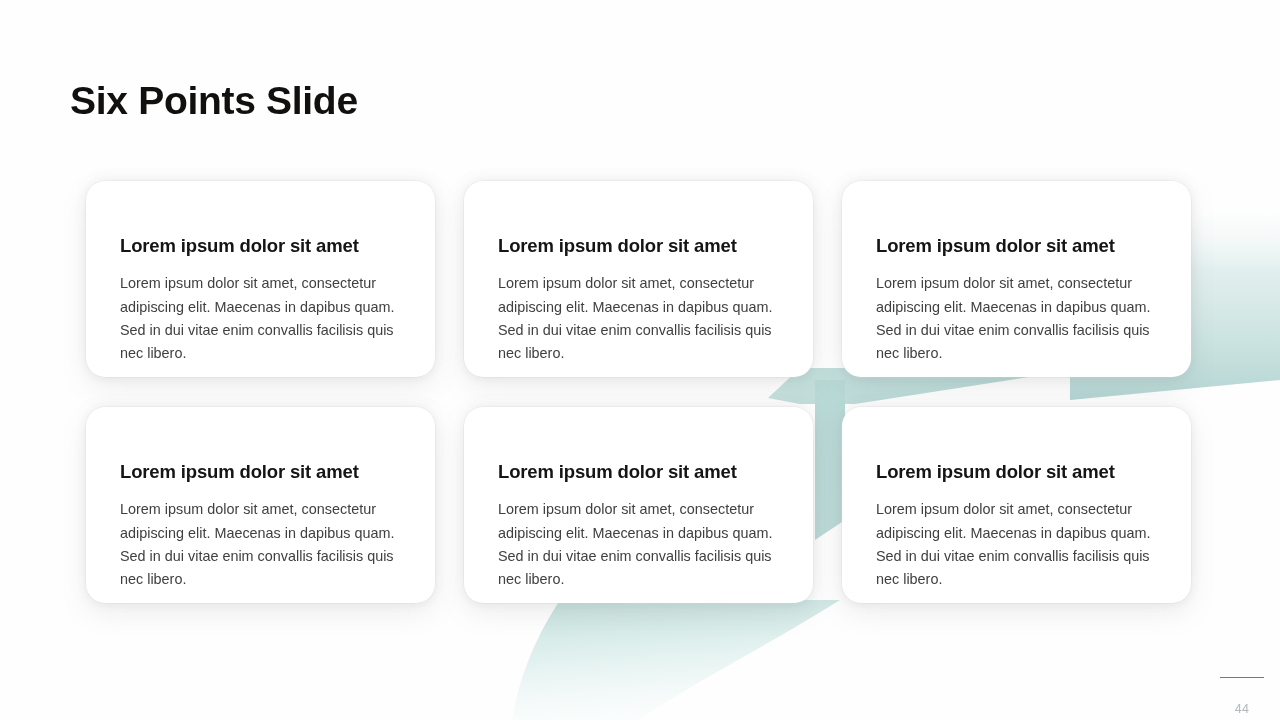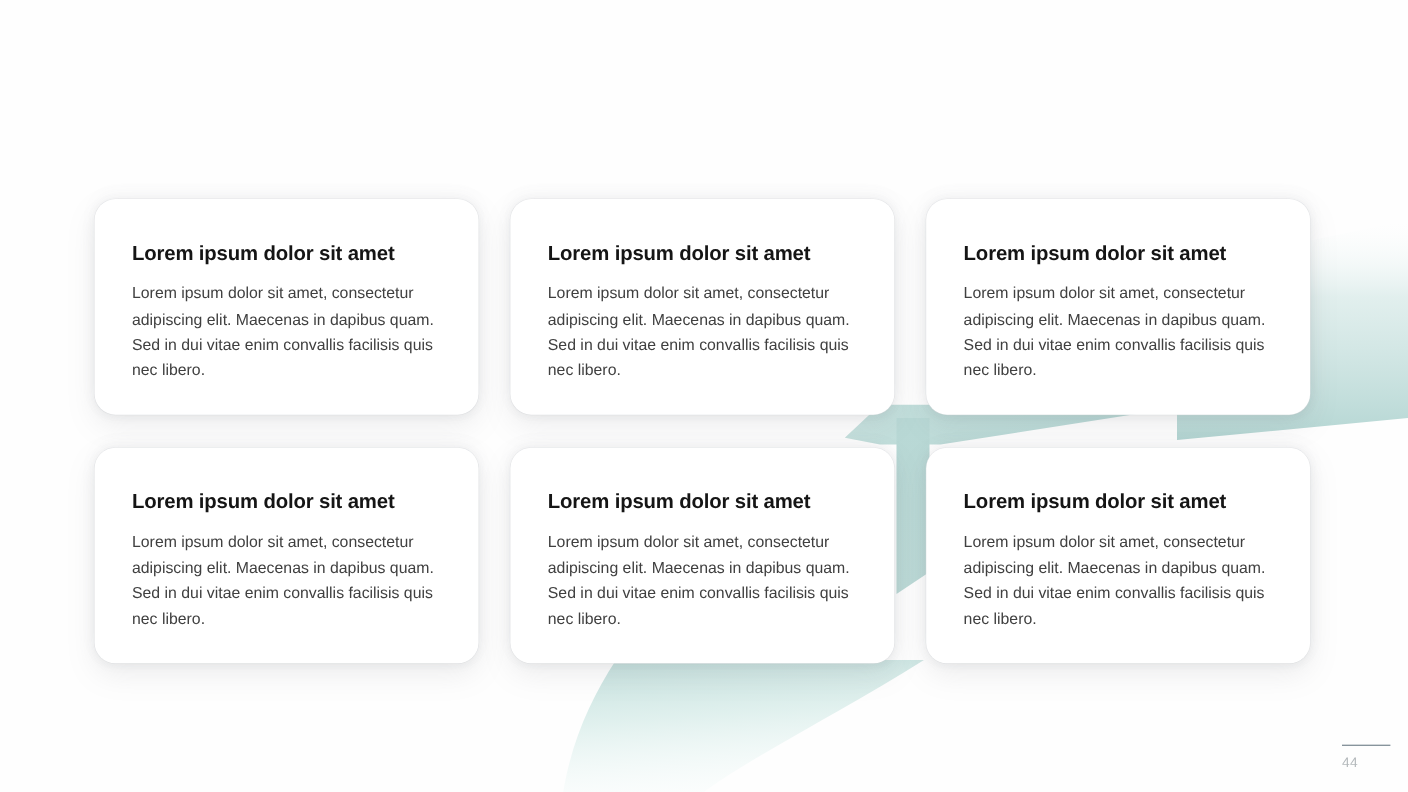--- a/index.html
+++ b/index.html
@@ -75,21 +75,21 @@
       0 0 0 0.5px rgba(230, 232, 234, 0.55);
     padding: 38px 30px 0 34px;
     box-sizing: border-box;
   }
 
   .card-title {
     font-size: 18.5px;
     font-weight: 700;
     color: #151515;
     letter-spacing: -0.15px;
-    margin: 0 0 15px 0;
+    margin: 16px 0 15px 0;
     line-height: 1.2;
     white-space: nowrap;
   }
 
   .card-body {
     font-size: 14.4px;
     font-weight: 400;
     color: #404040;
     line-height: 1.62;
     margin: 0;
@@ -102,23 +102,23 @@
     right: 16px;
     bottom: 42px;
     width: 44px;
     height: 1.5px;
     background: #6a7b84;
     z-index: 5;
   }
   .page-number {
     position: absolute;
     right: 16px;
-    bottom: 20px;
+    bottom: 4px;
     width: 44px;
-    text-align: left;
+    text-align: center;
     font-size: 12.5px;
     color: #b3b8bb;
     letter-spacing: 0.4px;
     z-index: 5;
   }
 </style>
 </head>
 <body>
 
 <div class="slide">
@@ -148,20 +148,21 @@
 
     <path d="M 1280 200 L 1280 380 L 1070 400 L 1070 244 Z" fill="url(#gradRight)"></path>
 
     <path d="M 1100 366 L 855 404 L 800 404 L 768 398 L 800 368 L 860 368 Z" fill="url(#gradMidH)"></path>
 
     <path d="M 815 380 L 845 380 L 845 520 L 815 540 Z" fill="url(#gradMidV)"></path>
 
     <path d="M 560 600 L 840 600 C 760 650 680 690 640 720 L 512 720 C 520 672 538 634 560 600 Z" fill="url(#gradBottom)"></path>
   </svg>
 
+  <h1 class="slide-title">Six Points Slide</h1>
 
   <div class="card-grid">
 
     <div class="card">
       <div class="card-title">Lorem ipsum dolor sit amet</div>
       <div class="card-body">Lorem ipsum dolor sit amet, consectetur adipiscing elit. Maecenas in dapibus quam. Sed in dui vitae enim convallis facilisis quis nec libero.</div>
     </div>
 
     <div class="card">
       <div class="card-title">Lorem ipsum dolor sit amet</div>

